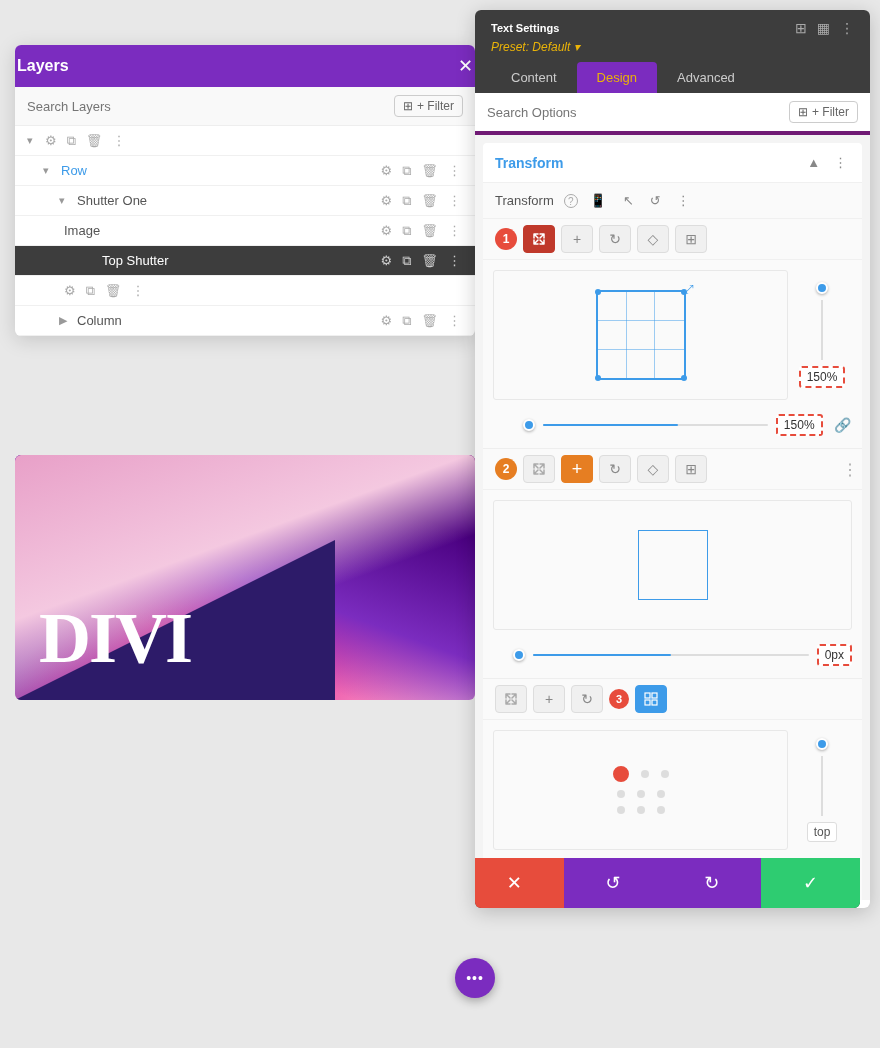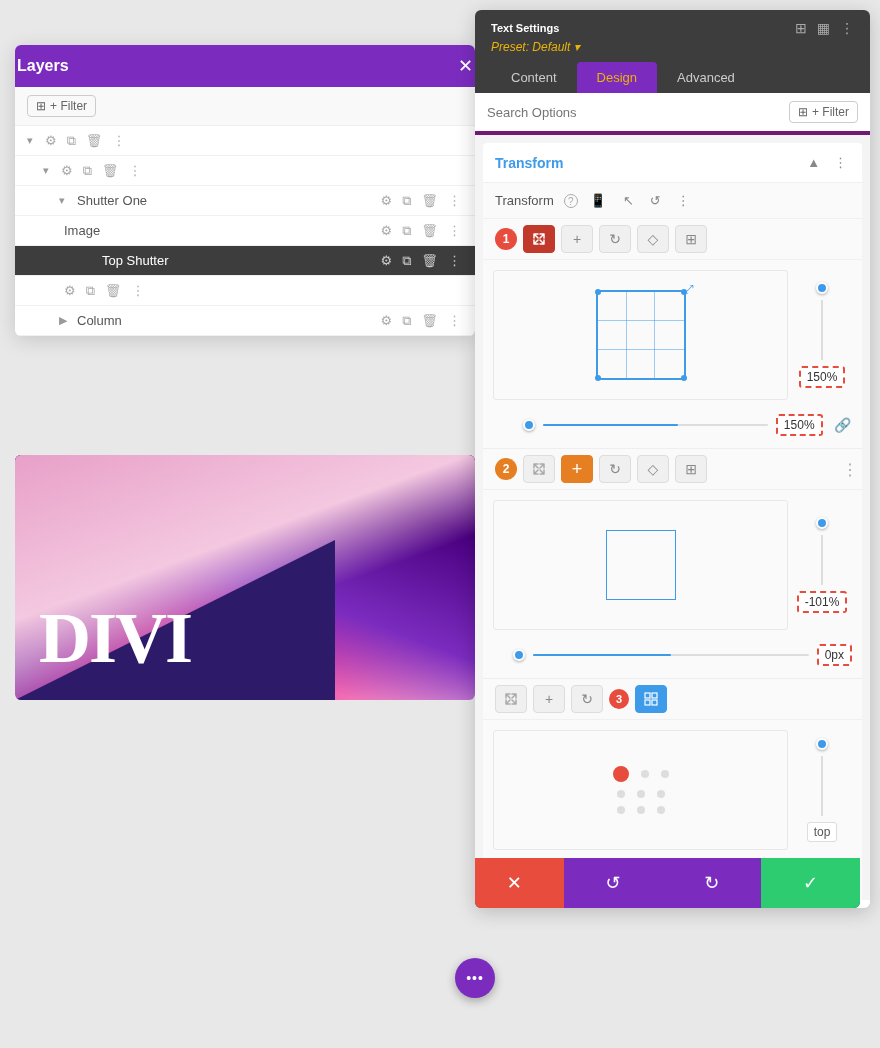--- a/index.html
+++ b/index.html
@@ -470,38 +470,40 @@
   </style>
 </head>
 <body>
 
 <div class="layers-panel">
   <div class="layers-header">
     <span class="layers-title">Layers</span>
     <button class="layers-close">✕</button>
   </div>
   <div class="layers-search-bar">
+    <input class="layers-search-input" type="text" placeholder="Search Layers" style="">
     <button class="filter-btn">
       <span>⊞</span>
       <span>+ Filter</span>
     </button>
   </div>
 
   <div class="layer-item">
     <span class="toggle-arrow">▾</span>
     <div class="layer-icons">
       <button class="layer-icon-btn">⚙</button>
       <button class="layer-icon-btn">⧉</button>
       <button class="layer-icon-btn">🗑</button>
       <button class="layer-icon-btn">⋮</button>
     </div>
   </div>
 
   <div class="layer-item indent-1">
     <span class="toggle-arrow">▾</span>
+    <span class="layer-name blue">Row</span>
     <div class="layer-icons">
       <button class="layer-icon-btn">⚙</button>
       <button class="layer-icon-btn">⧉</button>
       <button class="layer-icon-btn">🗑</button>
       <button class="layer-icon-btn">⋮</button>
     </div>
   </div>
 
   <div class="layer-item indent-2">
     <span class="toggle-arrow">▾</span>
@@ -679,25 +681,20 @@
           <div class="transform-tab active" style="background:#e67e22; border-color:#e67e22; color:white; font-size:18px; font-weight:300;">+</div>
           <div class="transform-tab">↻</div>
           <div class="transform-tab">◇</div>
           <div class="transform-tab">⊞</div>
           <button style="position:absolute; right:4px; background:none; border:none; cursor:pointer; color:#aaa; font-size:16px;">⋮</button>
         </div>
 
         <div class="control-visual-row">
           <div class="control-visual-box">
             <div style="width:70px; height:70px; border:1.5px solid #3d9be9; background:transparent;"></div>
-          </div>
-          <div class="control-right-col">
-            <div class="slider-dot"></div>
-            <div style="width:2px; height:50px; background:#ddd;"></div>
-            <div class="value-badge">-101%</div>
           </div>
         </div>
 
         <div class="h-slider-row">
           <div class="slider-dot"></div>
           <div class="slider-line" style="flex:1;">
             <div class="slider-line-fill" style="width:50%;"></div>
           </div>
           <div class="value-badge">0px</div>
         </div>

